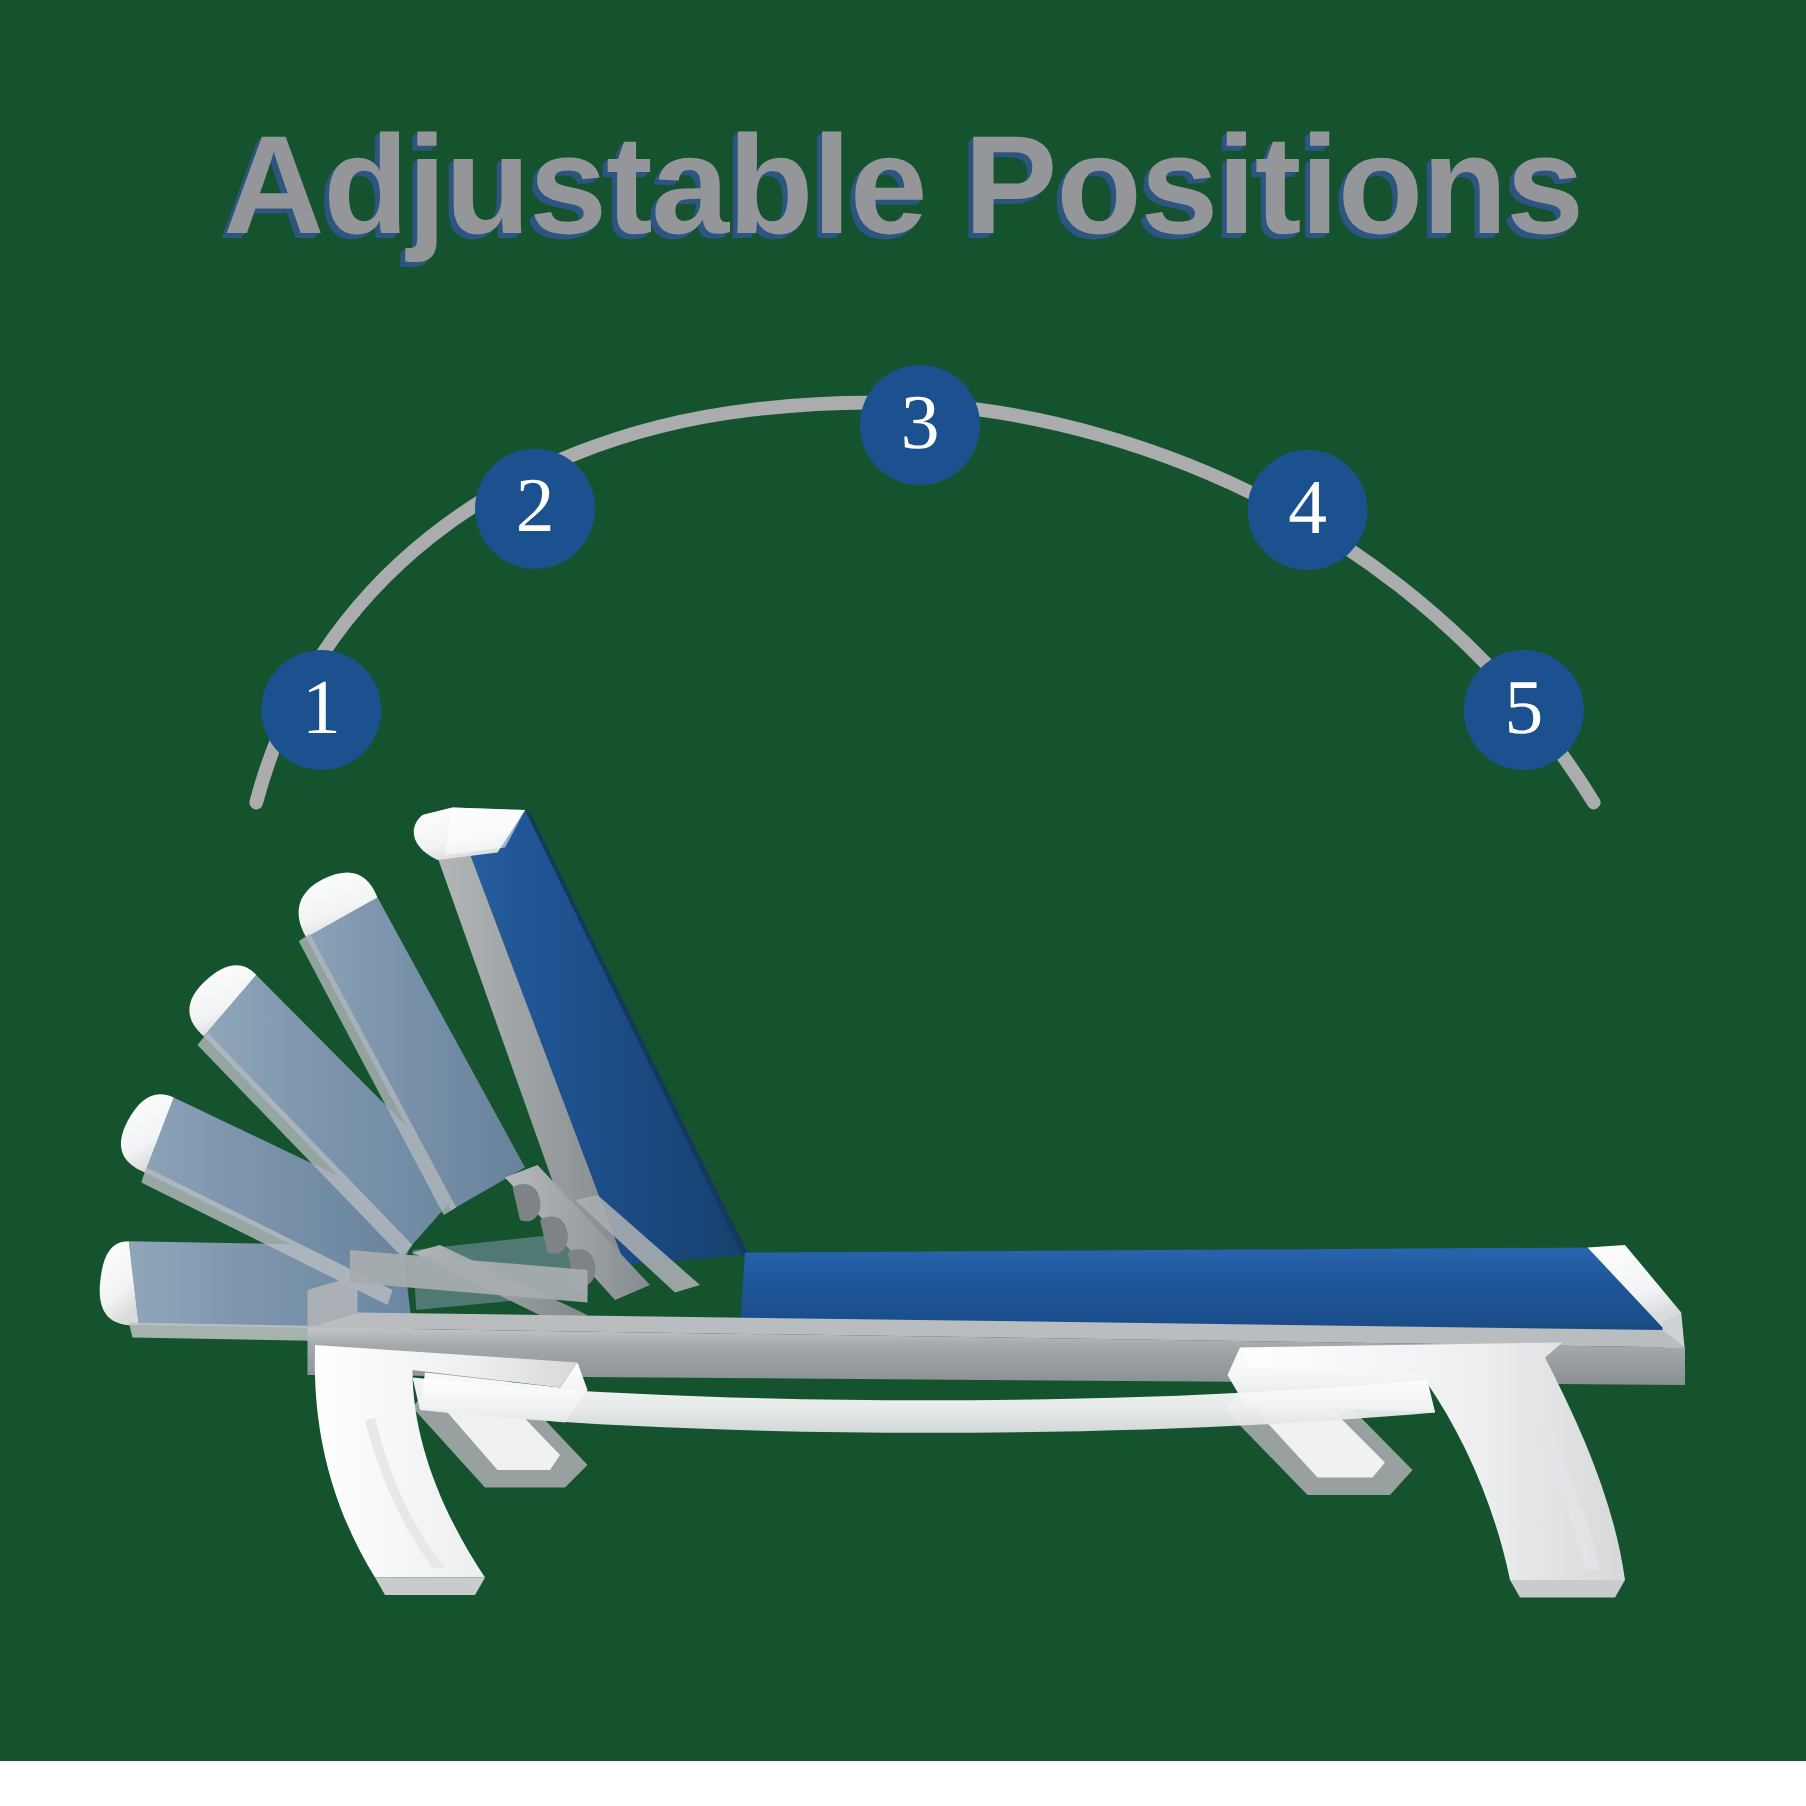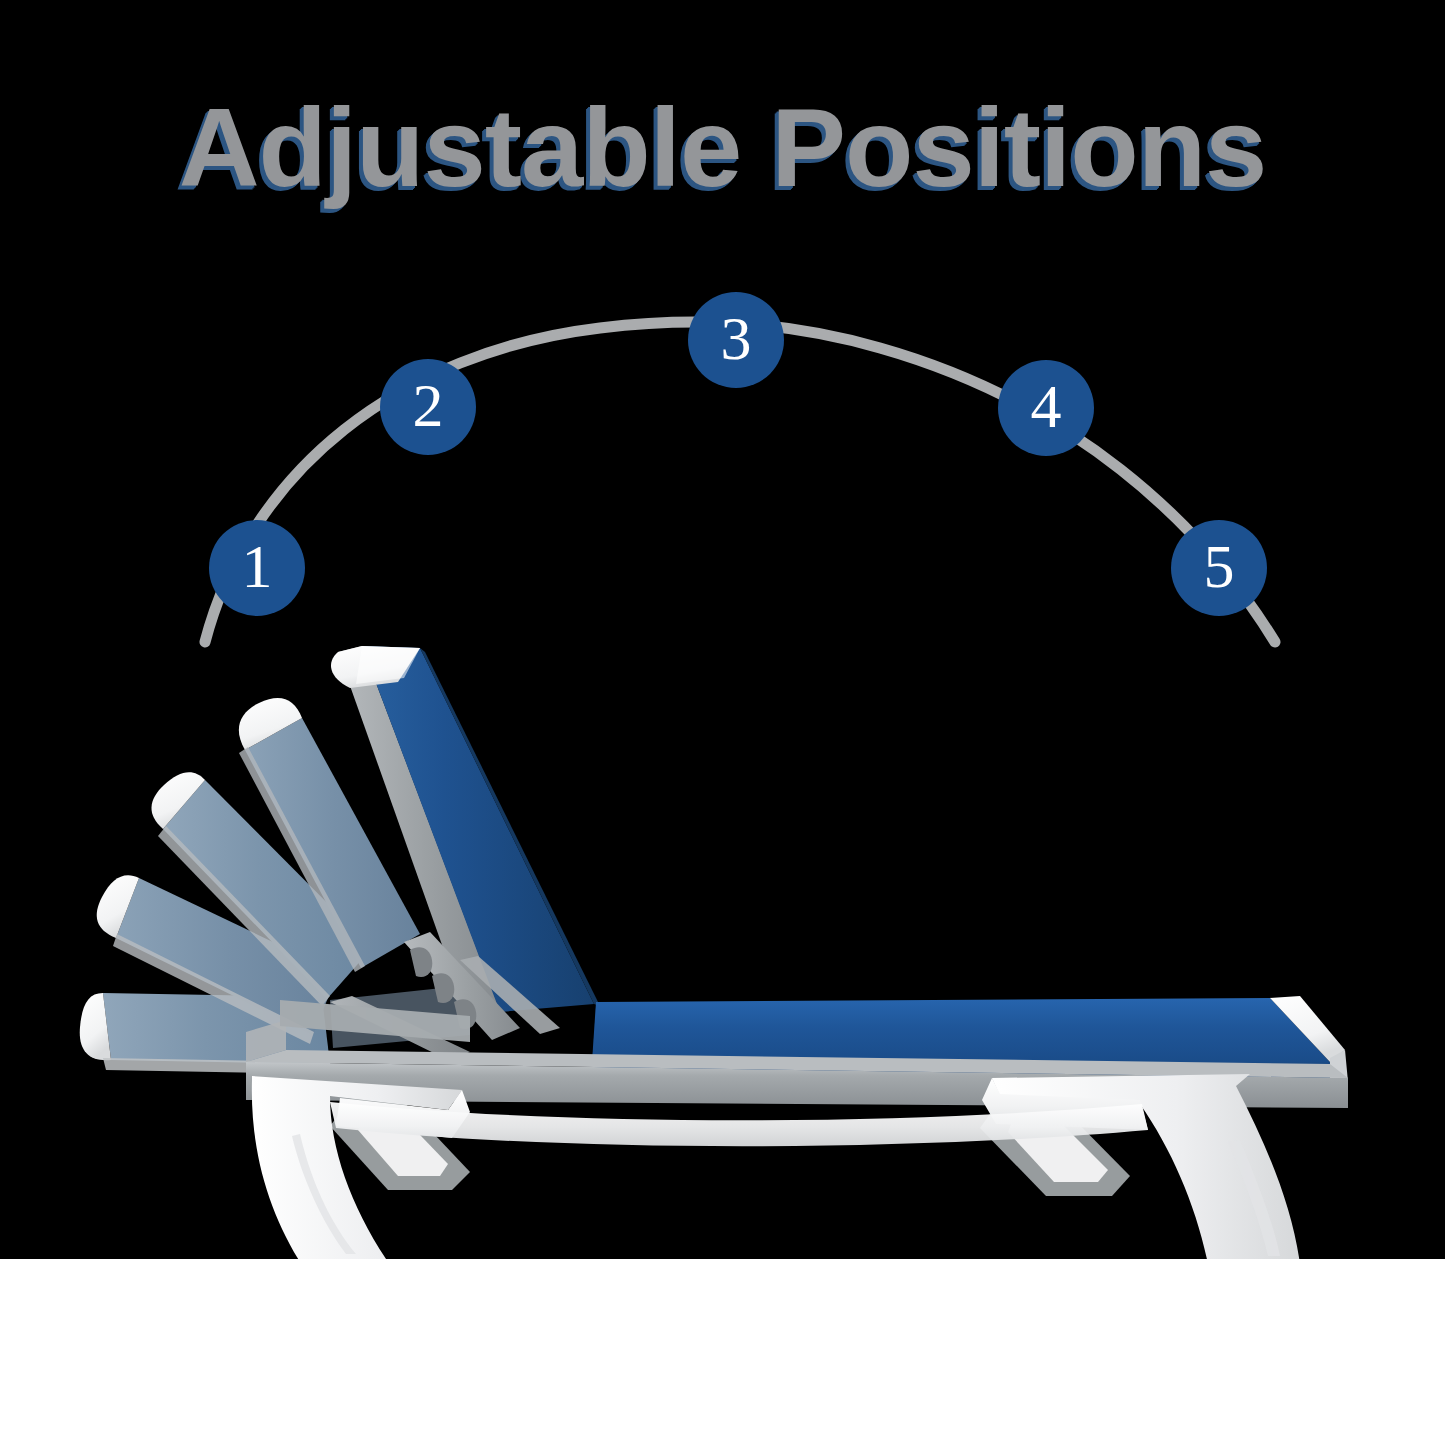--- a/index.html
+++ b/index.html
@@ -6,22 +6,22 @@
     margin: 0;
     padding: 0;
     background: #ffffff;
   }
   body {
     font-family: "Liberation Sans", sans-serif;
   }
   #infographic {
     position: relative;
     width: 1445px;
-    height: 1259px;
-    background: #000000;
+    height: 1409px;
+    background: #14532d;
     overflow: hidden;
   }
 
   
   .title-wrap {
     position: absolute;
     left: 0;
     top: 92px;
     width: 1445px;
     text-align: center;

